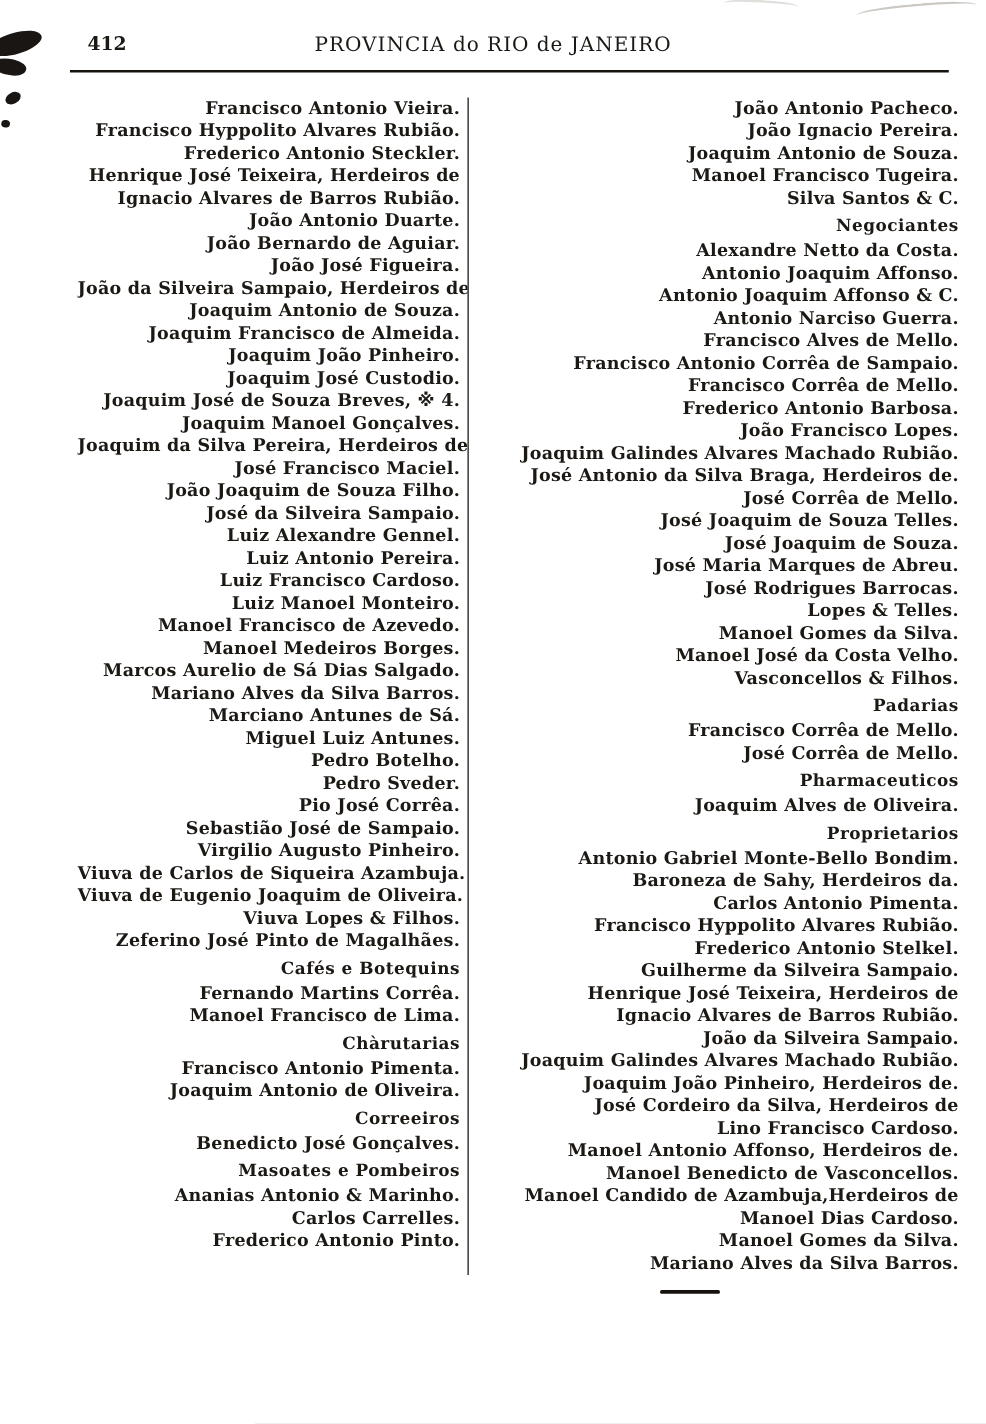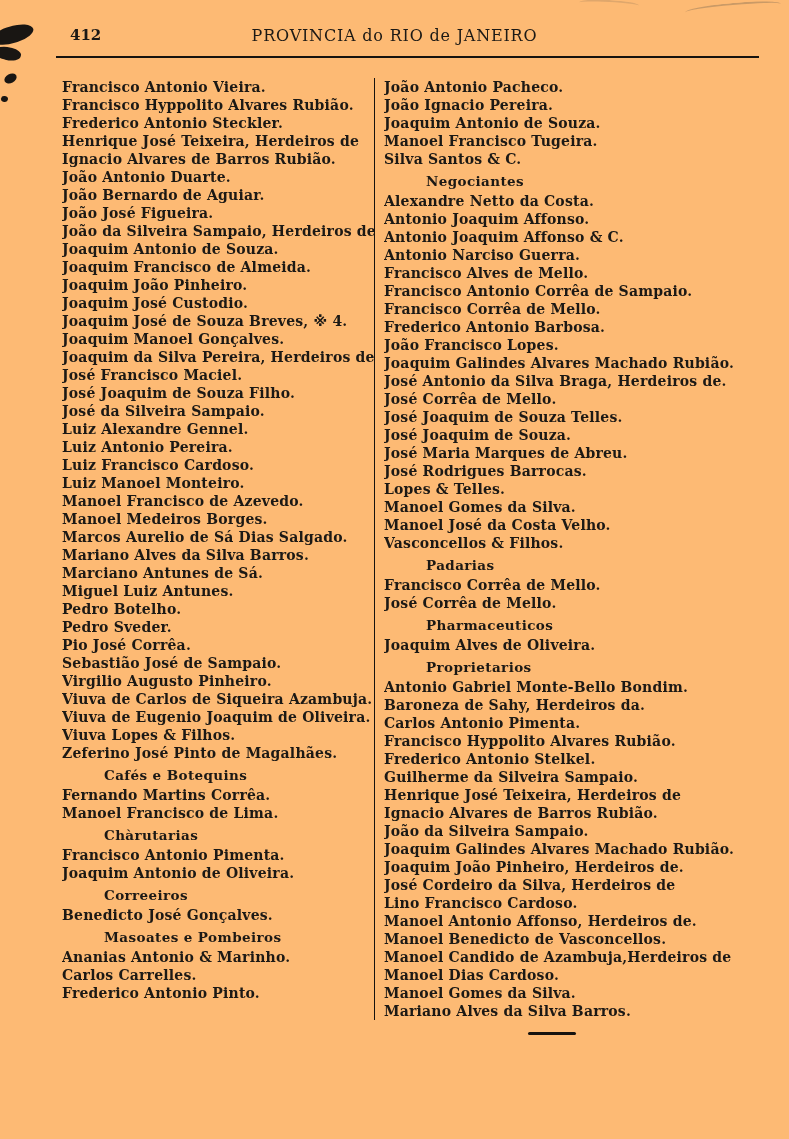--- a/index.html
+++ b/index.html
@@ -1,20 +1,20 @@
 <!DOCTYPE html>
 <html><head>
 <meta charset="utf-8">
 <style>
   * { margin:0; padding:0; box-sizing:border-box; }
   html, body { background:#d8d5cf; }
   .page {
     position:relative;
     width:789px; height:1139px;
-    background:#fdba74;
+    background:#ffffff;
     font-family:"DejaVu Serif","DejaVu Sans",serif;
     color:#1c1915;
     overflow:hidden;
     margin:0 auto;
   }
   
   .header { position:relative; height:48px; }
   .page-number {
     position:absolute; left:70px; top:26px;
     font-size:15px; font-weight:bold;
@@ -23,21 +23,21 @@
     position:absolute; left:60px; right:60px; top:26px;
     text-align:center;
     font-size:16px; font-weight:normal; letter-spacing:.8px;
   }
   .header-rule {
     margin:8px 30px 0 56px;
     height:2px; background:#16130f;
   }
   
   .columns { display:flex; margin:20px 22px 0 62px; align-items:stretch; }
-  .col { overflow:hidden; }
+  .col { overflow:hidden;text-align:right; }
   .col-left  { width:312px; padding-right:6px; }
   .col-divider { width:1px; background:#16130f; margin-right:9px; }
   .col-right { flex:1; }
   .entry {
     font-size:14px; font-weight:bold;
     line-height:18px; letter-spacing:.2px;
     white-space:nowrap;
   }
   .section-heading {
     font-size:13.5px; font-weight:bold;
@@ -93,21 +93,21 @@
         <div class="entry">João José Figueira.</div>
         <div class="entry">João da Silveira Sampaio, Herdeiros de.</div>
         <div class="entry">Joaquim Antonio de Souza.</div>
         <div class="entry">Joaquim Francisco de Almeida.</div>
         <div class="entry">Joaquim João Pinheiro.</div>
         <div class="entry">Joaquim José Custodio.</div>
         <div class="entry">Joaquim José de Souza Breves, ※ 4.</div>
         <div class="entry">Joaquim Manoel Gonçalves.</div>
         <div class="entry">Joaquim da Silva Pereira, Herdeiros de.</div>
         <div class="entry">José Francisco Maciel.</div>
-        <div class="entry">José Joaquim de Souza Filho.</div>
+        <div class="entry">João Joaquim de Souza Filho.</div>
         <div class="entry">José da Silveira Sampaio.</div>
         <div class="entry">Luiz Alexandre Gennel.</div>
         <div class="entry">Luiz Antonio Pereira.</div>
         <div class="entry">Luiz Francisco Cardoso.</div>
         <div class="entry">Luiz Manoel Monteiro.</div>
         <div class="entry">Manoel Francisco de Azevedo.</div>
         <div class="entry">Manoel Medeiros Borges.</div>
         <div class="entry">Marcos Aurelio de Sá Dias Salgado.</div>
         <div class="entry">Mariano Alves da Silva Barros.</div>
         <div class="entry">Marciano Antunes de Sá.</div>

